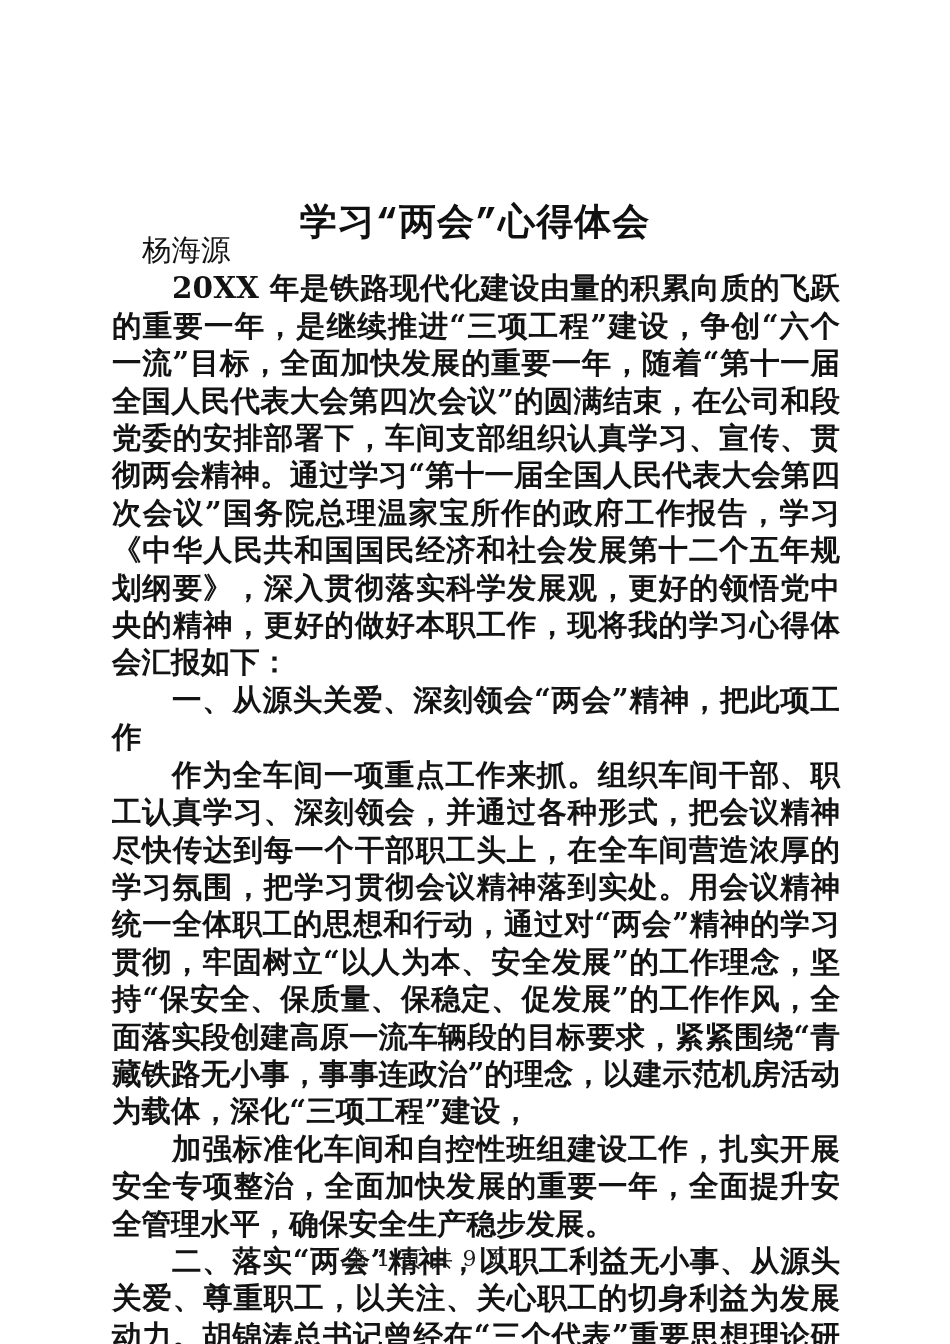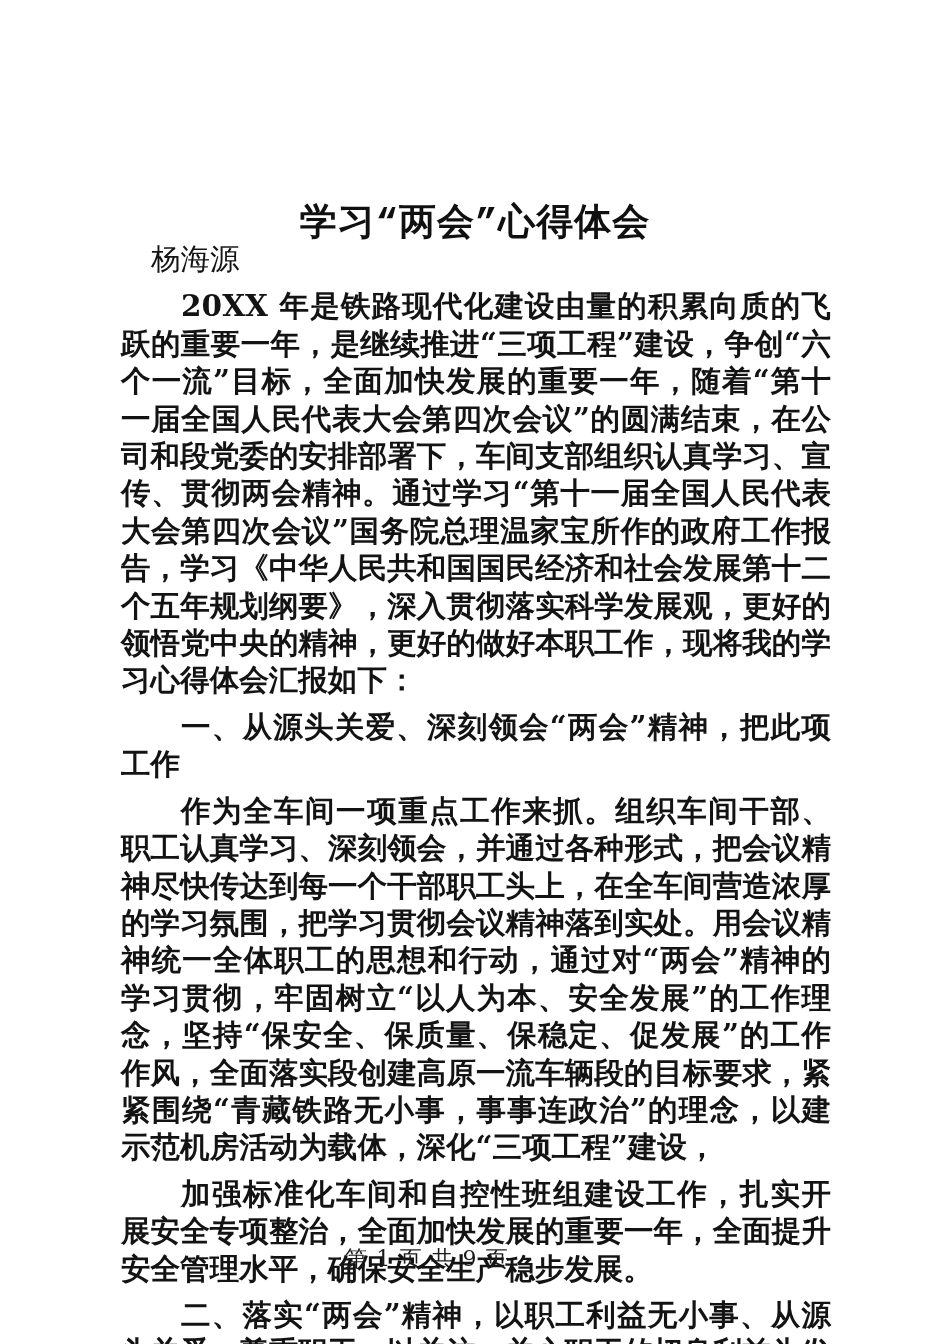--- a/index.html
+++ b/index.html
@@ -42,21 +42,21 @@
   }
 
   .para {
     font-family: "DejaVu Serif", "Liberation Serif", serif;
     font-size: 29.5px;
     line-height: 37.4px;
     color: #131313;
     text-align: justify;
     text-justify: inter-character;
     text-align-last: left;
-    margin: 9px;
+    margin: 0;
     letter-spacing: 0.05px;
     word-break: break-all;
     -webkit-hyphens: none;
     hyphens: none;
   }
 
   .para.indent-1 {
     text-indent: 30px;
   }
 

